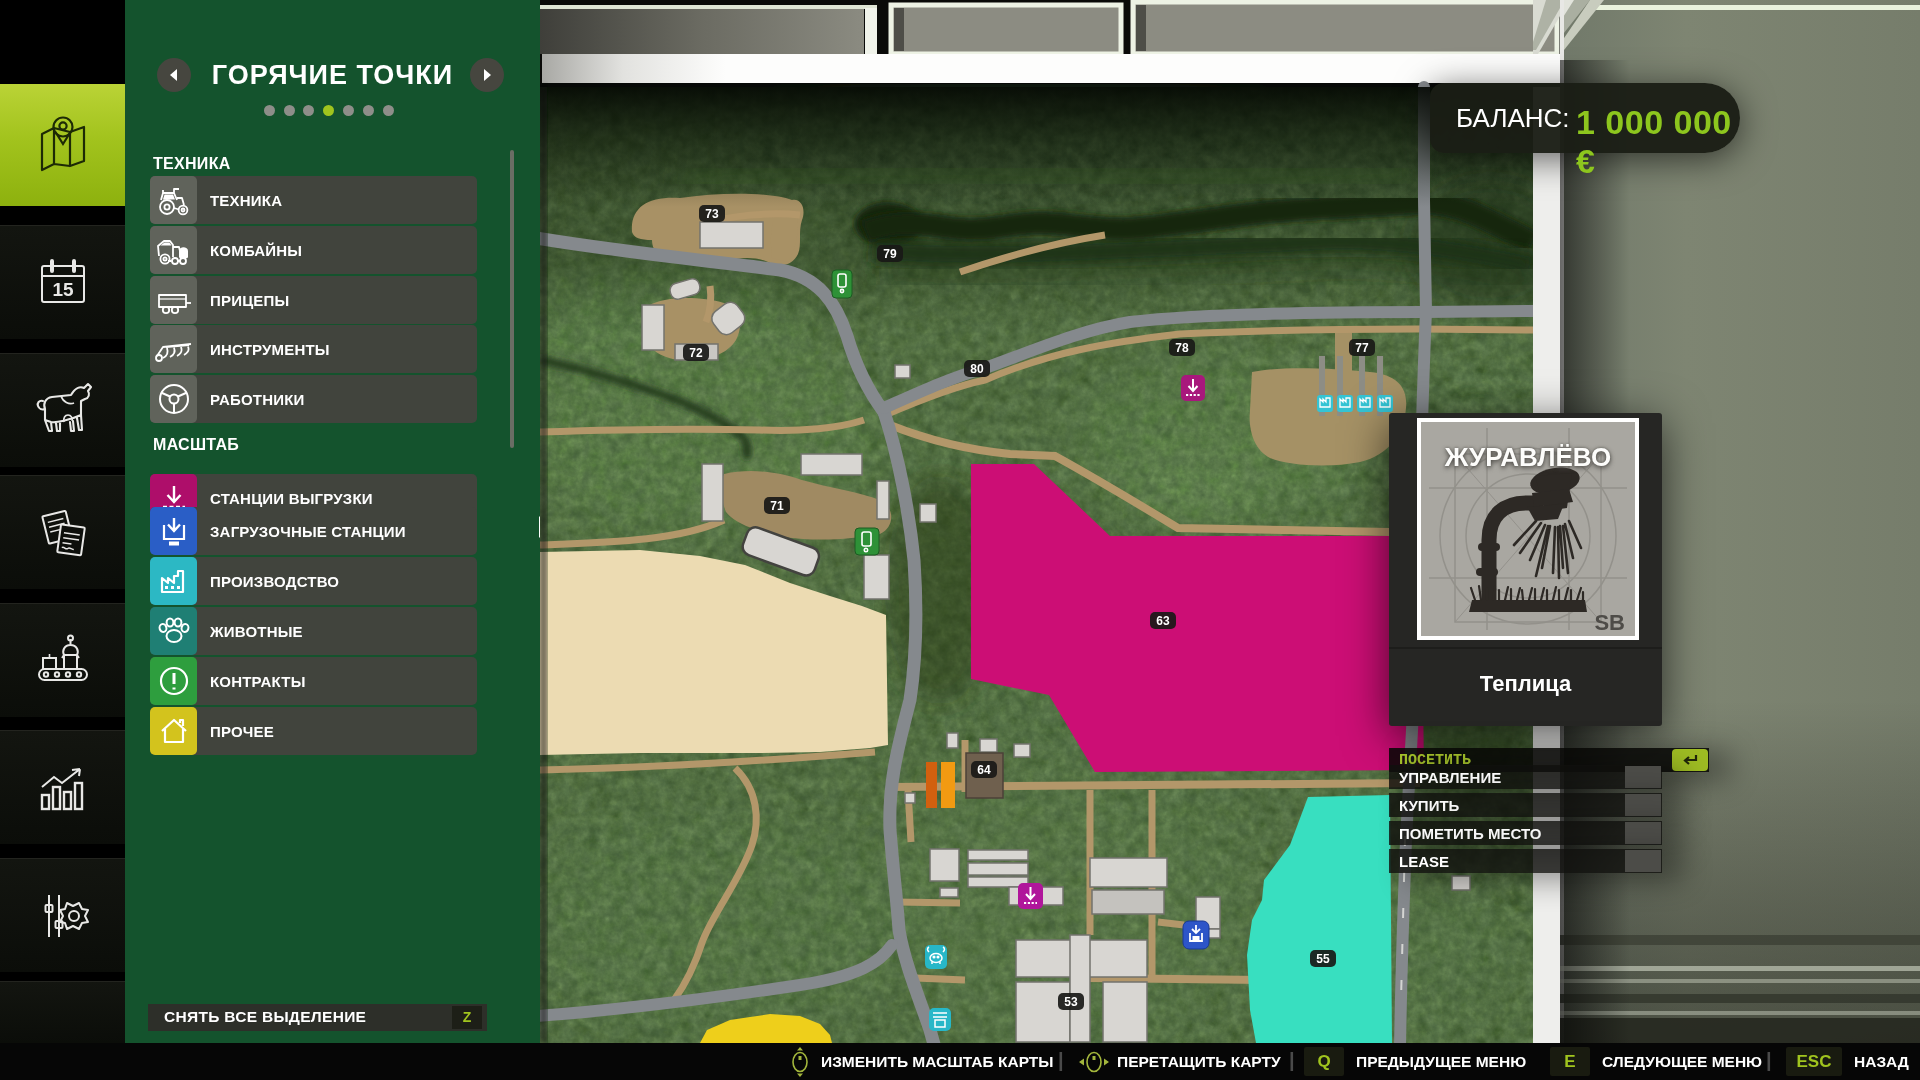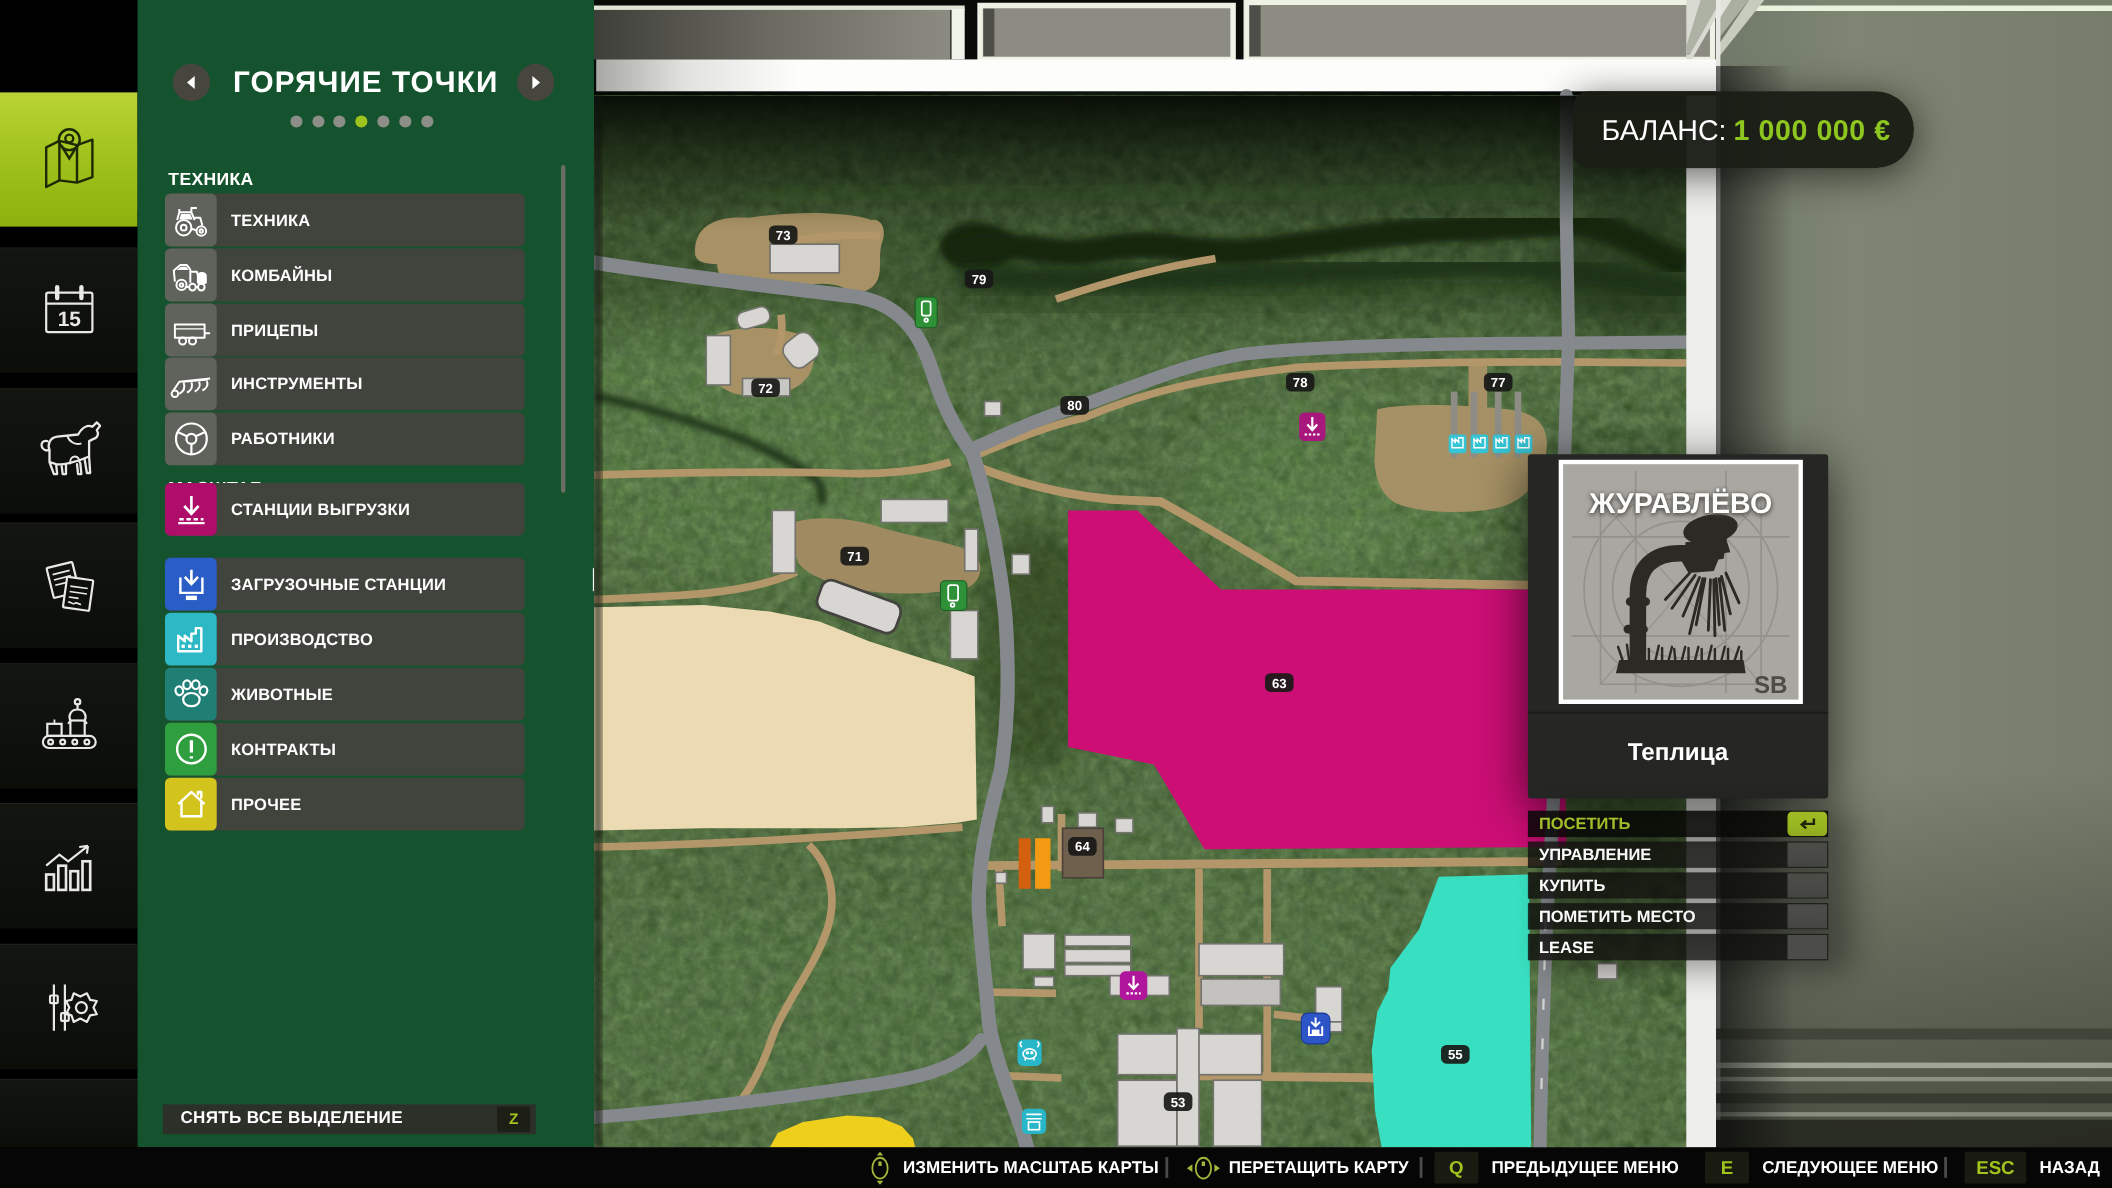--- a/index.html
+++ b/index.html
@@ -176,21 +176,21 @@
         <svg width="40" height="40" viewBox="0 0 40 40" fill="none" stroke="#fff" stroke-width="2">
           <circle cx="20" cy="20" r="14"></circle>
           <circle cx="20" cy="20" r="4.5"></circle>
           <path d="M20 24.5 L20 34 M16 17.5 L7 13.5 M24 17.5 L33 13.5"></path>
         </svg>
       </div>
       <div class="lbl">РАБОТНИКИ</div>
     </div>
 
   <div class="sect" style="top:436px;">МАСШТАБ</div>
-  <div class="row" style="top:439px;">
+  <div class="row" style="top:474px;">
       <div class="ic" style="background:#ae0e6a;">
         <svg width="36" height="38" viewBox="0 0 36 38" fill="none" stroke="#fff" stroke-width="2.4">
           <path d="M18 7 L18 22 M11.5 16 L18 23 L24.5 16"></path>
           <path d="M7 28 L29 28" stroke-dasharray="4 2.5"></path>
           <path d="M6 31.5 L30 31.5" stroke-width="2"></path>
         </svg>
       </div>
       <div class="lbl">СТАНЦИИ ВЫГРУЗКИ</div>
     </div>
   <div class="row" style="top:557px;">
@@ -575,21 +575,21 @@
   <rect x="0" y="979" width="360" height="4" fill="#b9bfae" opacity="0.55"></rect>
   <rect x="0" y="994" width="360" height="9" fill="#31352a" opacity="0.8"></rect>
   <rect x="0" y="1011" width="360" height="4" fill="#c2c8b7" opacity="0.5"></rect>
   <rect x="0" y="1018" width="360" height="25" fill="#23261d" opacity="0.85"></rect>
   <rect x="0" y="60" width="70" height="983" fill="url(#shadR)"></rect>
 </svg>
 </div>
 
 <div id="balance" class="abs" style="left:1430px; top:83px; width:310px; height:70px; background:rgba(26,29,21,0.96); border-radius:14px 35px 35px 14px; box-shadow:0 6px 35px rgba(0,0,0,0.6);">
   <span style="position:absolute; left:26px; top:20px; font-size:26px; color:#fff;">БАЛАНС:</span>
-  <span style="position:absolute; left:146px; top:20px; font-size:26px; font-weight:bold; color:#8dc61e; letter-spacing:0.5px;">1 000 000 €</span>
+  <span style="position:absolute; left:146px; top:20px; font-size:34px; font-weight:bold; color:#8dc61e; letter-spacing:0.5px;">1 000 000 €</span>
 </div>
 
 <div id="card" class="abs" style="left:1389px; top:413px; width:273px; height:313px; background:#262624; border-radius:3px; box-shadow:0 10px 45px rgba(0,0,0,0.65);">
   <div class="abs" style="left:28px; top:5px; width:222px; height:222px; background:#fff;">
     <svg width="222" height="222" viewBox="0 0 222 222">
       <rect x="4" y="4" width="214" height="214" fill="#a9a7a1"></rect>
       <g stroke="#93918b" stroke-width="1.5" fill="none">
         <circle cx="111" cy="118" r="88"></circle>
         <circle cx="111" cy="118" r="62"></circle>
         <rect x="38" y="36" width="146" height="168"></rect>
@@ -616,21 +616,21 @@
       </g>
       <text x="111" y="48" font-family="Liberation Sans" font-size="26" font-weight="bold" fill="#fdfdfb" text-anchor="middle" style="text-shadow:0 2px 5px #4a4844, 0 0 3px #6a6862;">ЖУРАВЛЁВО</text>
       <text x="208" y="212" font-family="Liberation Sans" font-size="22" font-weight="bold" fill="#4e4c48" text-anchor="end">SB</text>
     </svg>
   </div>
   <div class="abs" style="left:0; top:234px; width:273px; height:2px; background:#1d1d1b;"></div>
   <div class="abs" style="left:0; top:258px; width:273px; text-align:center; color:#fff; font-size:22px; font-weight:bold;">Теплица</div>
 </div>
 
 <div id="ctxmenu" class="abs" style="left:1389px; top:737px; width:273px; font-weight:bold; font-size:15px;">
-  <div class="abs" style="left:0; top:0; width:273px; height:24px; background:rgba(8,8,6,0.88); box-shadow:20px 6px 30px rgba(0,0,0,0.45);">
+  <div class="abs" style="left:0; top:11px; width:320px; height:24px; background:rgba(8,8,6,0.88); box-shadow:20px 6px 30px rgba(0,0,0,0.45);font-family:Liberation Mono, monospace;">
     <span style="position:absolute; left:10px; top:4px; color:#a6c32b;">ПОСЕТИТЬ</span>
     <span style="position:absolute; right:1px; top:1px; width:36px; height:22px; background:#9ebc23; border-radius:4px;">
       <svg width="36" height="22">
           <path d="M24,6 L24,11 L14,11 M17,8 L13,11.5 L17,15" stroke="#20260a" stroke-width="2.2" fill="none"></path>
         </svg>
     </span>
   </div>
   <div class="abs" style="left:0; top:28px; width:273px; height:24px; background:rgba(16,16,14,0.82); box-shadow:20px 6px 30px rgba(0,0,0,0.45);">
     <span style="position:absolute; left:10px; top:4px; color:#fff;">УПРАВЛЕНИЕ</span>
     <span style="position:absolute; right:1px; top:1px; width:36px; height:22px; background:#4c4c48;"></span>

